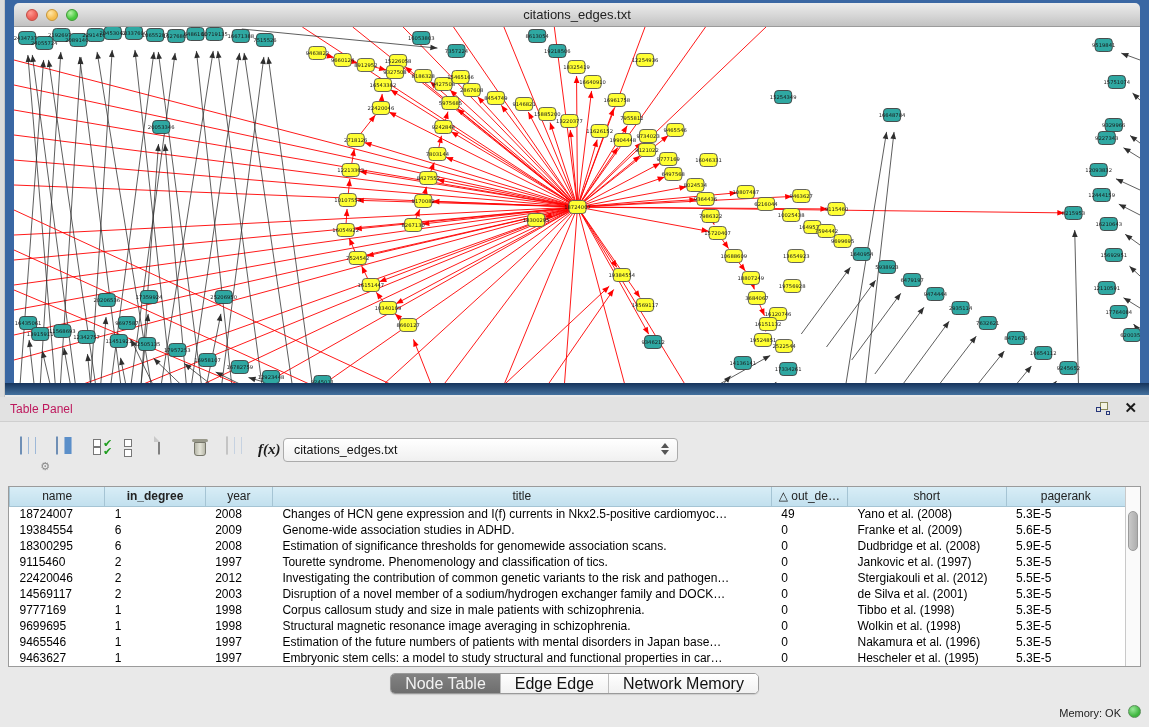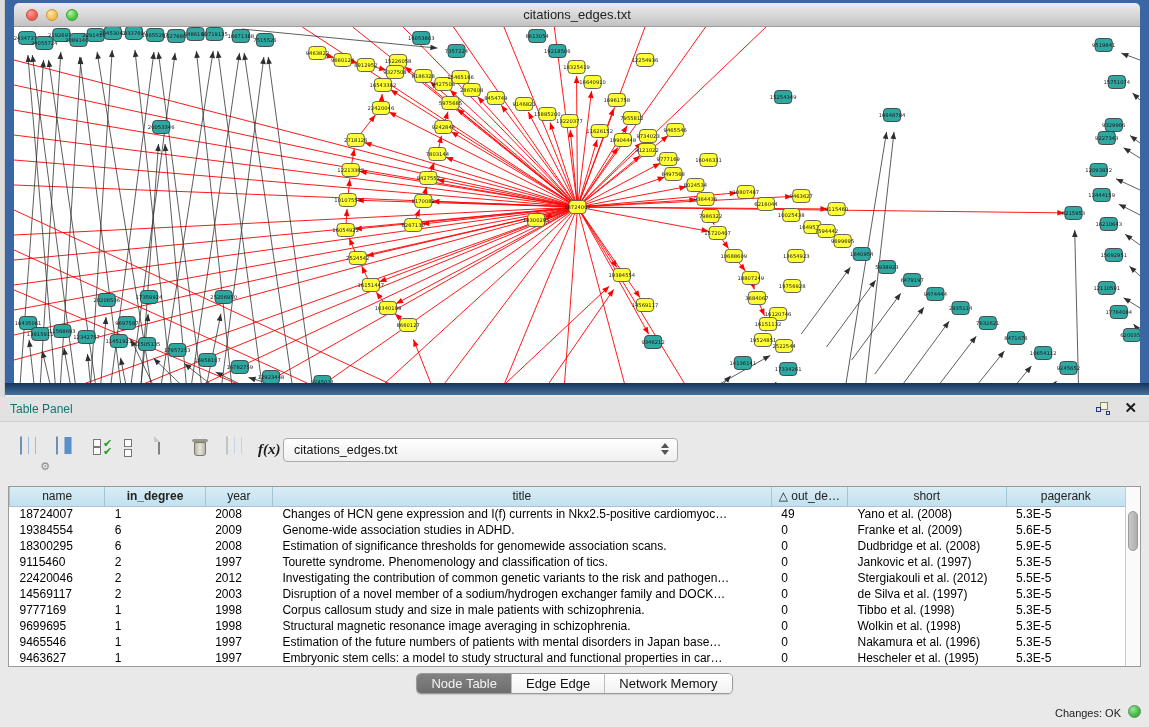--- a/index.html
+++ b/index.html
@@ -23,21 +23,21 @@
   .light.red    { background:radial-gradient(circle at 35% 30%, #ff9a92, #ec5f57 60%); border:1px solid #c44a41; }
   .light.yellow { background:radial-gradient(circle at 35% 30%, #ffe6a8, #f6bd4f 60%); border:1px solid #c79534; }
   .light.green  { background:radial-gradient(circle at 35% 30%, #b6f2a7, #48c93f 60%); border:1px solid #3c9a33; }
   .canvas { position:relative; width:100%; height:calc(100% - 24px); background:#ffffff; overflow:hidden; }
   .canvas svg { display:block; width:100%; height:100%; }
 
   
   .tpanel { position:absolute; left:0; top:397px; width:1149px; height:330px; background:#e9e9e9; }
   .ptitle { position:absolute; left:0; top:0; width:100%; height:25px; background:#e2e2e2;
     border-bottom:1px solid #cfcfcf; }
-  .ptitle .ptext { position:absolute; left:10px; top:5px; font-size:12px; color:#0f766e; }
+  .ptitle .ptext { position:absolute; left:10px; top:5px; font-size:12px; color:#be185d; }
   .ptitle .picons { position:absolute; right:12px; top:4px; display:flex; gap:14px; align-items:center; }
   .float-ic { position:relative; width:14px; height:14px; }
   .float-ic .sq1 { position:absolute; left:4px; top:1px; width:8px; height:8px; border:1.5px solid #8a8a5a; background:#f3f3e2; }
   .float-ic .sq2 { position:absolute; left:0; top:6px; width:5px; height:5px; border:1.5px solid #27377a; }
   .float-ic .sq3 { position:absolute; left:10px; top:10px; width:4px; height:4px; border:1.5px solid #27377a; }
   .close-ic { font-size:15px; font-weight:bold; color:#1a1a1a; line-height:14px; }
 
   .toolbar { position:absolute; left:0; top:26px; width:100%; height:62px; }
   .tb-ic { position:absolute; top:14px; width:26px; height:30px; }
   .grid-ic { position:relative; width:22px; height:17px; border:1px solid #6f8fb5; background:#fff; border-radius:2px; }
@@ -71,21 +71,21 @@
   table.data { border-collapse:collapse; table-layout:fixed; width:1117px; font-size:12px; }
   table.data th { height:19px; background:linear-gradient(180deg,#d8edf6,#c2e0ee); border:1px solid #a5c4d4; border-top:none;
     font-weight:normal; color:#222; text-align:center; overflow:hidden; white-space:nowrap; }
   table.data td { height:16px; padding:0 4px 0 10px; color:#000; overflow:hidden; white-space:nowrap; text-overflow:clip; }
   .vscroll { position:absolute; right:0; top:0; width:15px; height:100%; background:#fafafa; border-left:1px solid #c9c9c9; }
   .vscroll .thumb { position:absolute; left:2px; top:24px; width:10px; height:40px; background:linear-gradient(90deg,#c9c9c9,#aeaeae); border:1px solid #9a9a9a; border-radius:5px; }
 
   .tabs { position:absolute; left:0; top:276px; width:100%; height:22px; text-align:center; }
   .seg { display:inline-flex; border:1px solid #9a9a9a; border-radius:5px; overflow:hidden; height:21px;
     background:#fdfdfd; box-shadow:0 1px 1px rgba(0,0,0,.12); }
-  .seg button { border:none; background:linear-gradient(180deg,#ffffff,#f1f1f1); font-family:inherit; font-size:13px; color:#111;
+  .seg button { border:none; background:linear-gradient(180deg,#ffffff,#f1f1f1); font-family:inherit; font-size:16px; color:#111;
     padding:0 14px; height:100%; border-left:1px solid #bdbdbd; }
   .seg button:first-child { border-left:none; }
   .seg button.active { background:linear-gradient(180deg,#828282,#6e6e6e); color:#f3f3f3; }
 
   .statusbar { position:absolute; left:0; top:303px; width:100%; height:27px; }
   .statusbar .mem { position:absolute; right:28px; top:7px; font-size:11px; color:#222; }
   .statusbar .dot { position:absolute; right:8px; top:5px; width:13px; height:13px; border-radius:50%;
     background:radial-gradient(circle at 35% 30%, #9ae89a, #3db53d 65%); border:1px solid #5a8f5a; }
 </style>
 </head>
@@ -756,21 +756,21 @@
               <td>0</td>
               <td>Stergiakouli et al. (2012)</td>
               <td>5.5E-5</td>
             </tr>
             <tr>
               <td>14569117</td>
               <td>2</td>
               <td>2003</td>
               <td>Disruption of a novel member of a sodium/hydrogen exchanger family and DOCK…</td>
               <td>0</td>
-              <td>de Silva et al. (1997)</td>
+              <td>de Silva et al. (2001)</td>
               <td>5.3E-5</td>
             </tr>
             <tr>
               <td>9777169</td>
               <td>1</td>
               <td>1998</td>
               <td>Corpus callosum study and size in male patients with schizophrenia.</td>
               <td>0</td>
               <td>Tibbo et al. (1998)</td>
               <td>5.3E-5</td>
@@ -811,17 +811,17 @@
 
     <div class="tabs">
       <span class="seg" id="segtabs">
           <button class="active">Node Table</button>
           <button>Edge Edge</button>
           <button>Network Memory</button>
         </span>
     </div>
 
     <div class="statusbar">
-      <span class="mem">Changes: OK</span>
+      <span class="mem">Memory: OK</span>
       <span class="dot"></span>
     </div>
   </div>
 </div>
 
 </body></html>

